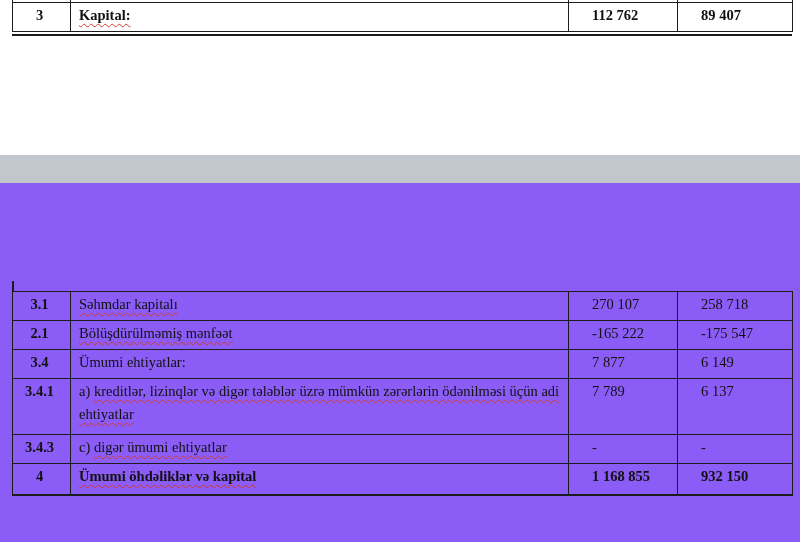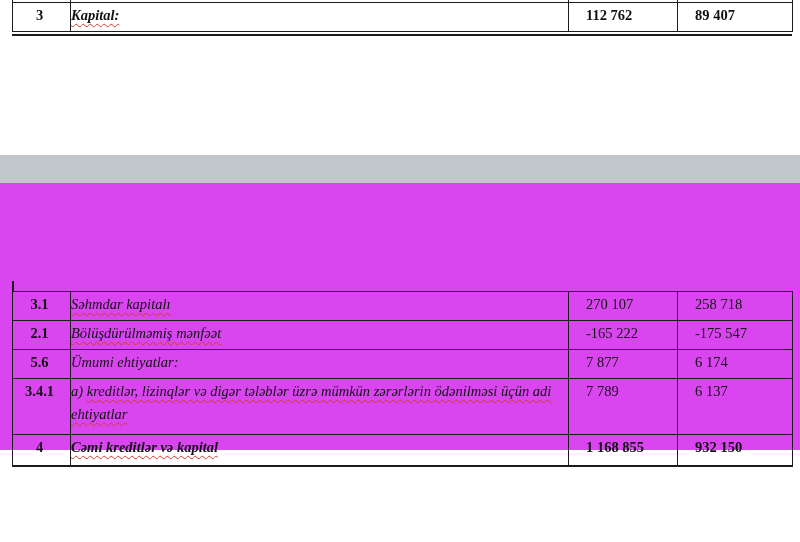--- a/index.html
+++ b/index.html
@@ -12,21 +12,21 @@
   body{
     width:800px;height:542px;background:#ffffff;
     font-family:"Liberation Serif","DejaVu Serif",serif;
     color:var(--text-color);
     overflow:hidden;
   }
   .viewport{position:relative;width:800px;height:542px;overflow:hidden;background:#fff;}
 
   .page-top{position:relative;height:155px;background:#fff;}
   .page-gap{height:28px;width:800px;background:var(--gap-color);}
-  .page-bottom{position:relative;height:267px;background:#d946ef;}
+  .page-bottom{position:relative;height:359px;background:#8b5cf6;}
 
   table.doc-table{
     position:absolute;left:12px;width:780px;
     border-collapse:collapse;table-layout:fixed;
   }
   table.top-table{top:0;}
   table.bottom-table{top:108px;}
 
   .doc-table td{
     border:1.5px solid var(--border-color);
@@ -34,22 +34,22 @@
     font-size:14.5px;line-height:23px;
     padding:1px 4px 0 0;
     overflow:hidden;
     height:27px;
   }
   tr.sliver td{height:2px;border-top:none;padding:0;}
   tr.tall td{height:54px;}
   tr.last-row td{height:29px;border-bottom:2.5px solid var(--border-color);}
 
   td.c-num{text-align:center;font-weight:bold;padding-left:0;}
-  td.c-label{padding-left:0;font-style:italic;}
-  td.c-val{padding-left:17px;}
+  td.c-label{padding-left:8px;}
+  td.c-val{padding-left:23px;}
   tr.bold-row td.c-label, tr.bold-row td.c-val{font-weight:bold;}
 
   .sq{
     text-decoration-line:underline;
     text-decoration-style:wavy;
     text-decoration-color:var(--squiggle-color);
     text-decoration-thickness:1px;
     text-underline-offset:3px;
   }
 
@@ -111,34 +111,40 @@
             <td class="c-val">270 107</td>
             <td class="c-val">258 718</td>
           </tr>
           <tr>
             <td class="c-num">2.1</td>
             <td class="c-label"><span class="sq">Bölüşdürülməmiş mənfəət</span></td>
             <td class="c-val">-165 222</td>
             <td class="c-val">-175 547</td>
           </tr>
           <tr>
-            <td class="c-num">5.6</td>
+            <td class="c-num">3.4</td>
             <td class="c-label"><span>Ümumi ehtiyatlar:</span></td>
             <td class="c-val">7 877</td>
-            <td class="c-val">6 174</td>
+            <td class="c-val">6 149</td>
           </tr>
           <tr class="tall">
             <td class="c-num">3.4.1</td>
             <td class="c-label"><span>a) </span><span class="sq">kreditlər, lizinqlər və digər tələblər üzrə mümkün zərərlərin ödənilməsi üçün adi ehtiyatlar</span></td>
             <td class="c-val">7 789</td>
             <td class="c-val">6 137</td>
           </tr>
+          <tr>
+            <td class="c-num">3.4.3</td>
+            <td class="c-label"><span>c) </span><span class="sq">digər ümumi ehtiyatlar</span></td>
+            <td class="c-val">-</td>
+            <td class="c-val">-</td>
+          </tr>
           <tr class="bold-row last-row">
             <td class="c-num">4</td>
-            <td class="c-label"><span class="sq">Cəmi kreditlər və kapital</span></td>
+            <td class="c-label"><span class="sq">Ümumi öhdəliklər və kapital</span></td>
             <td class="c-val">1 168 855</td>
             <td class="c-val">932 150</td>
           </tr>
         </tbody>
     </table>
   </div>
 
 </div>
 
 </body></html>

